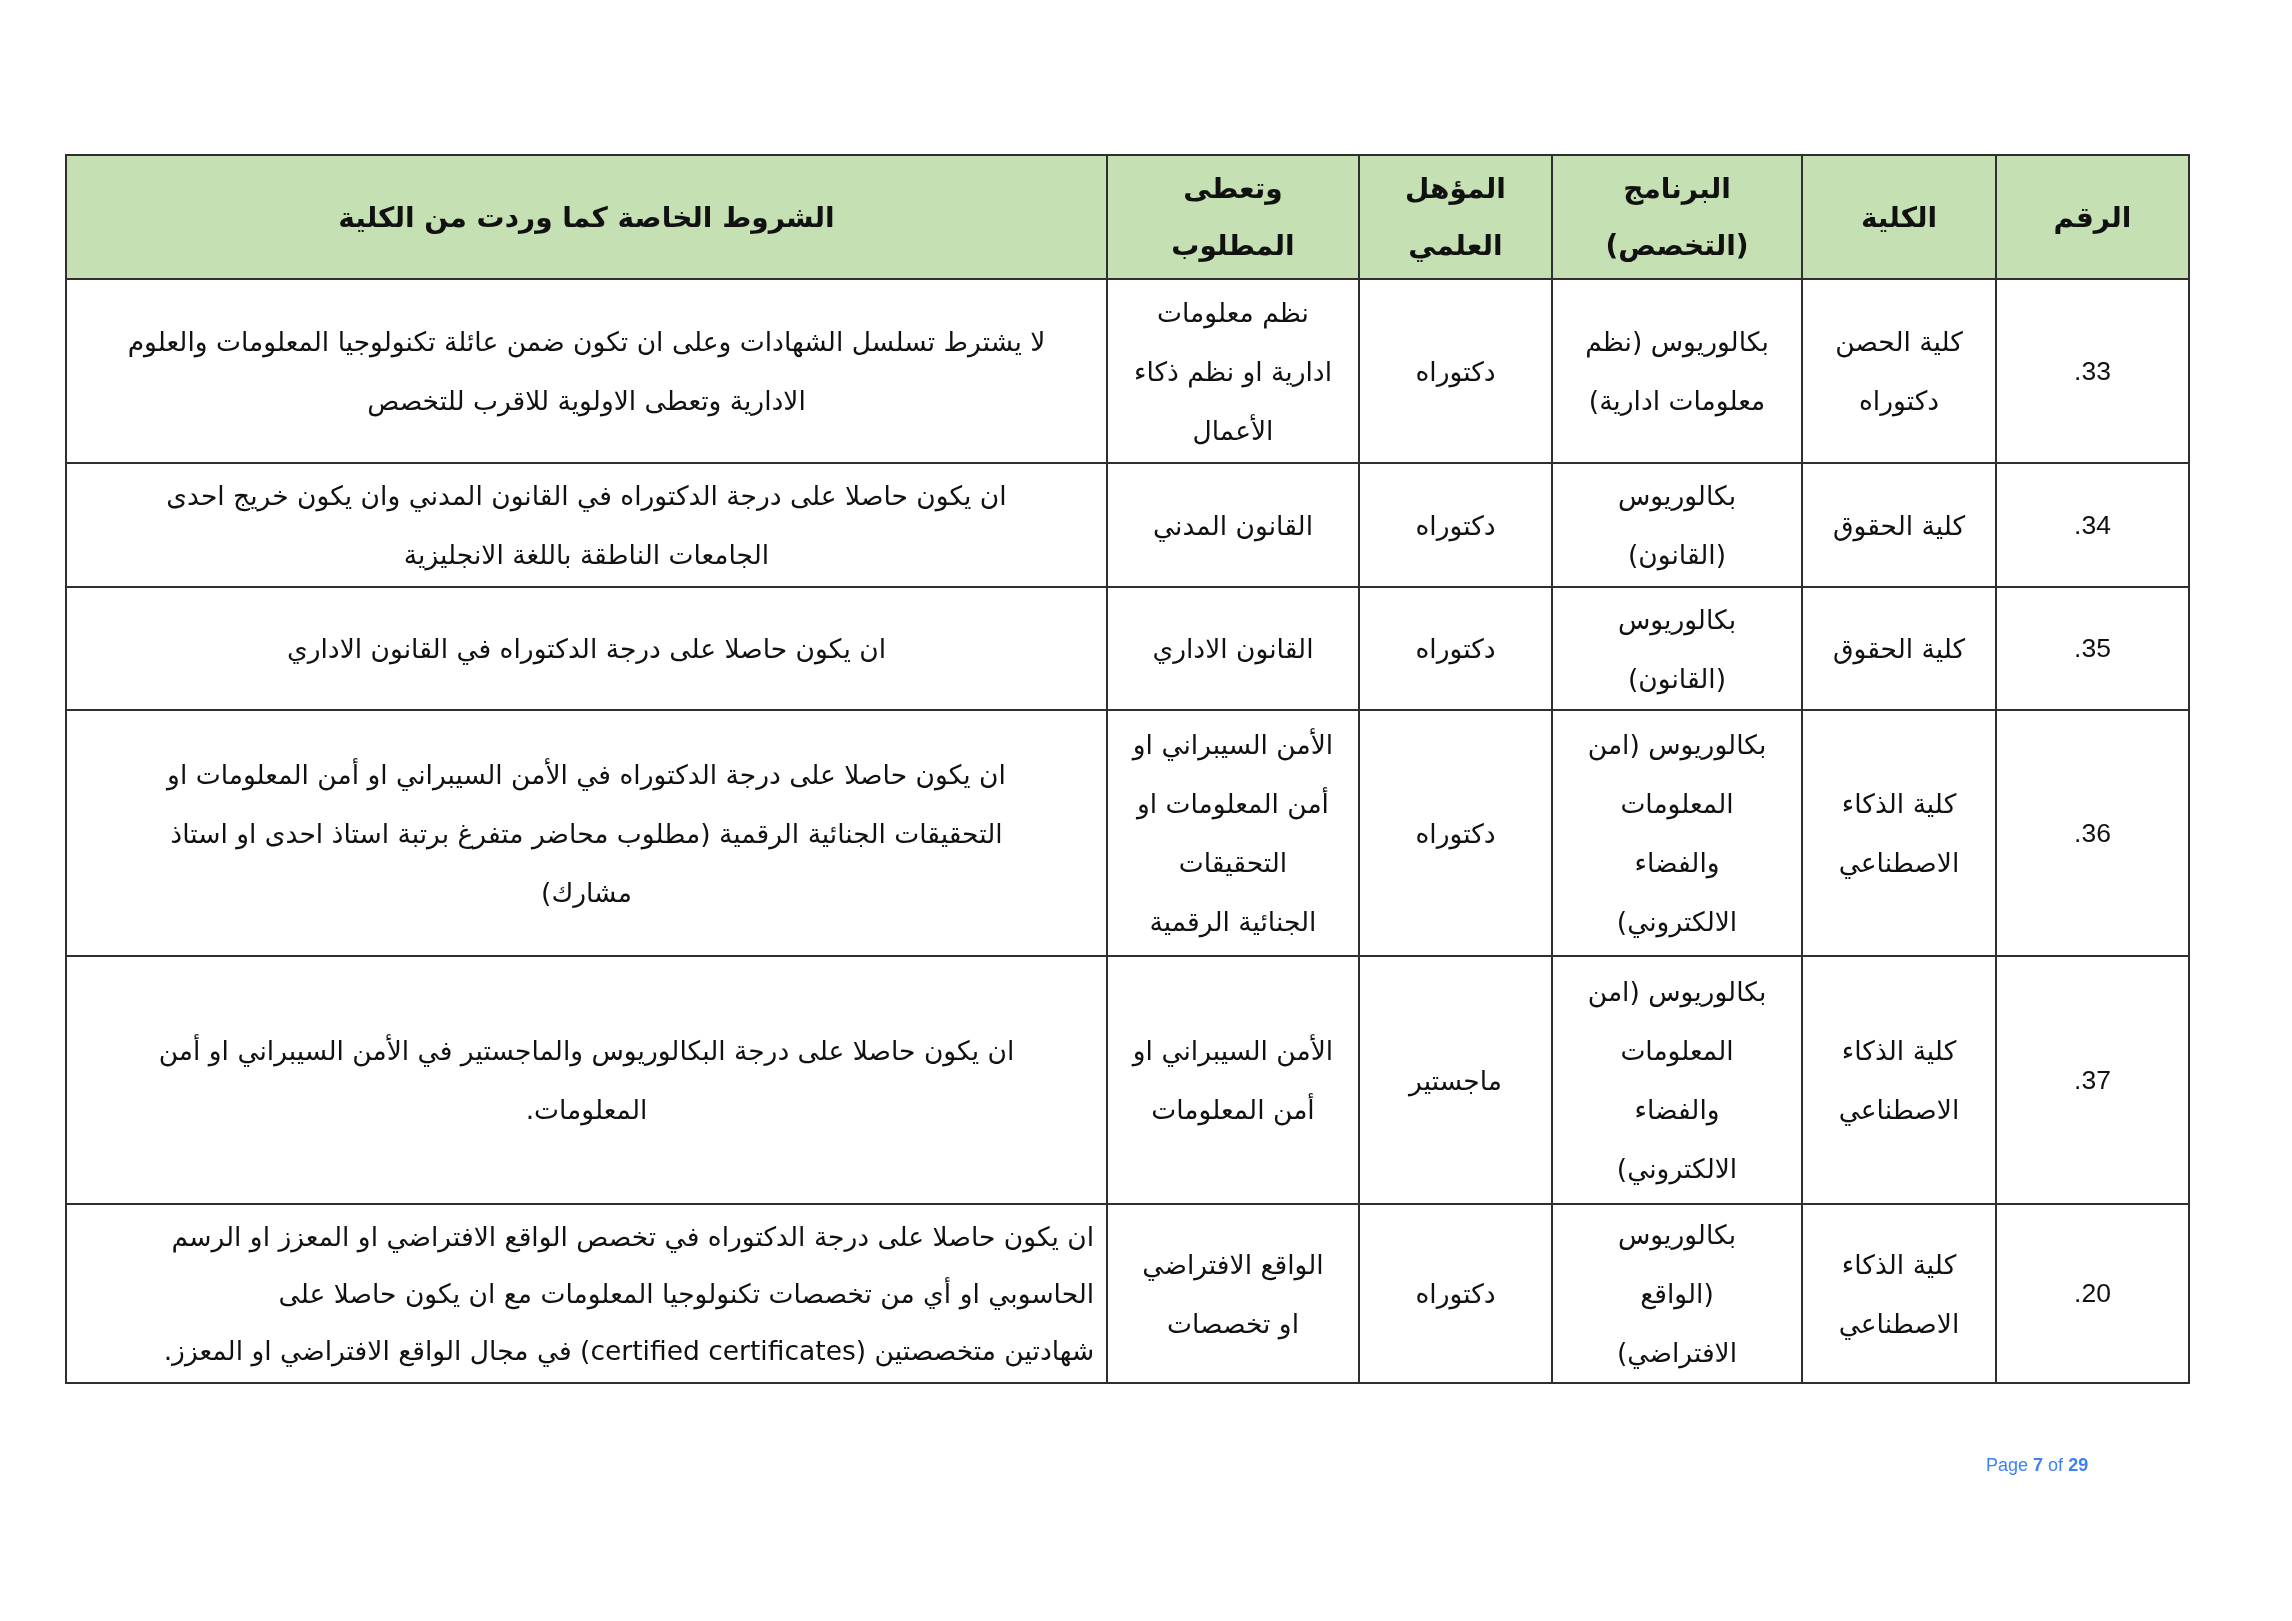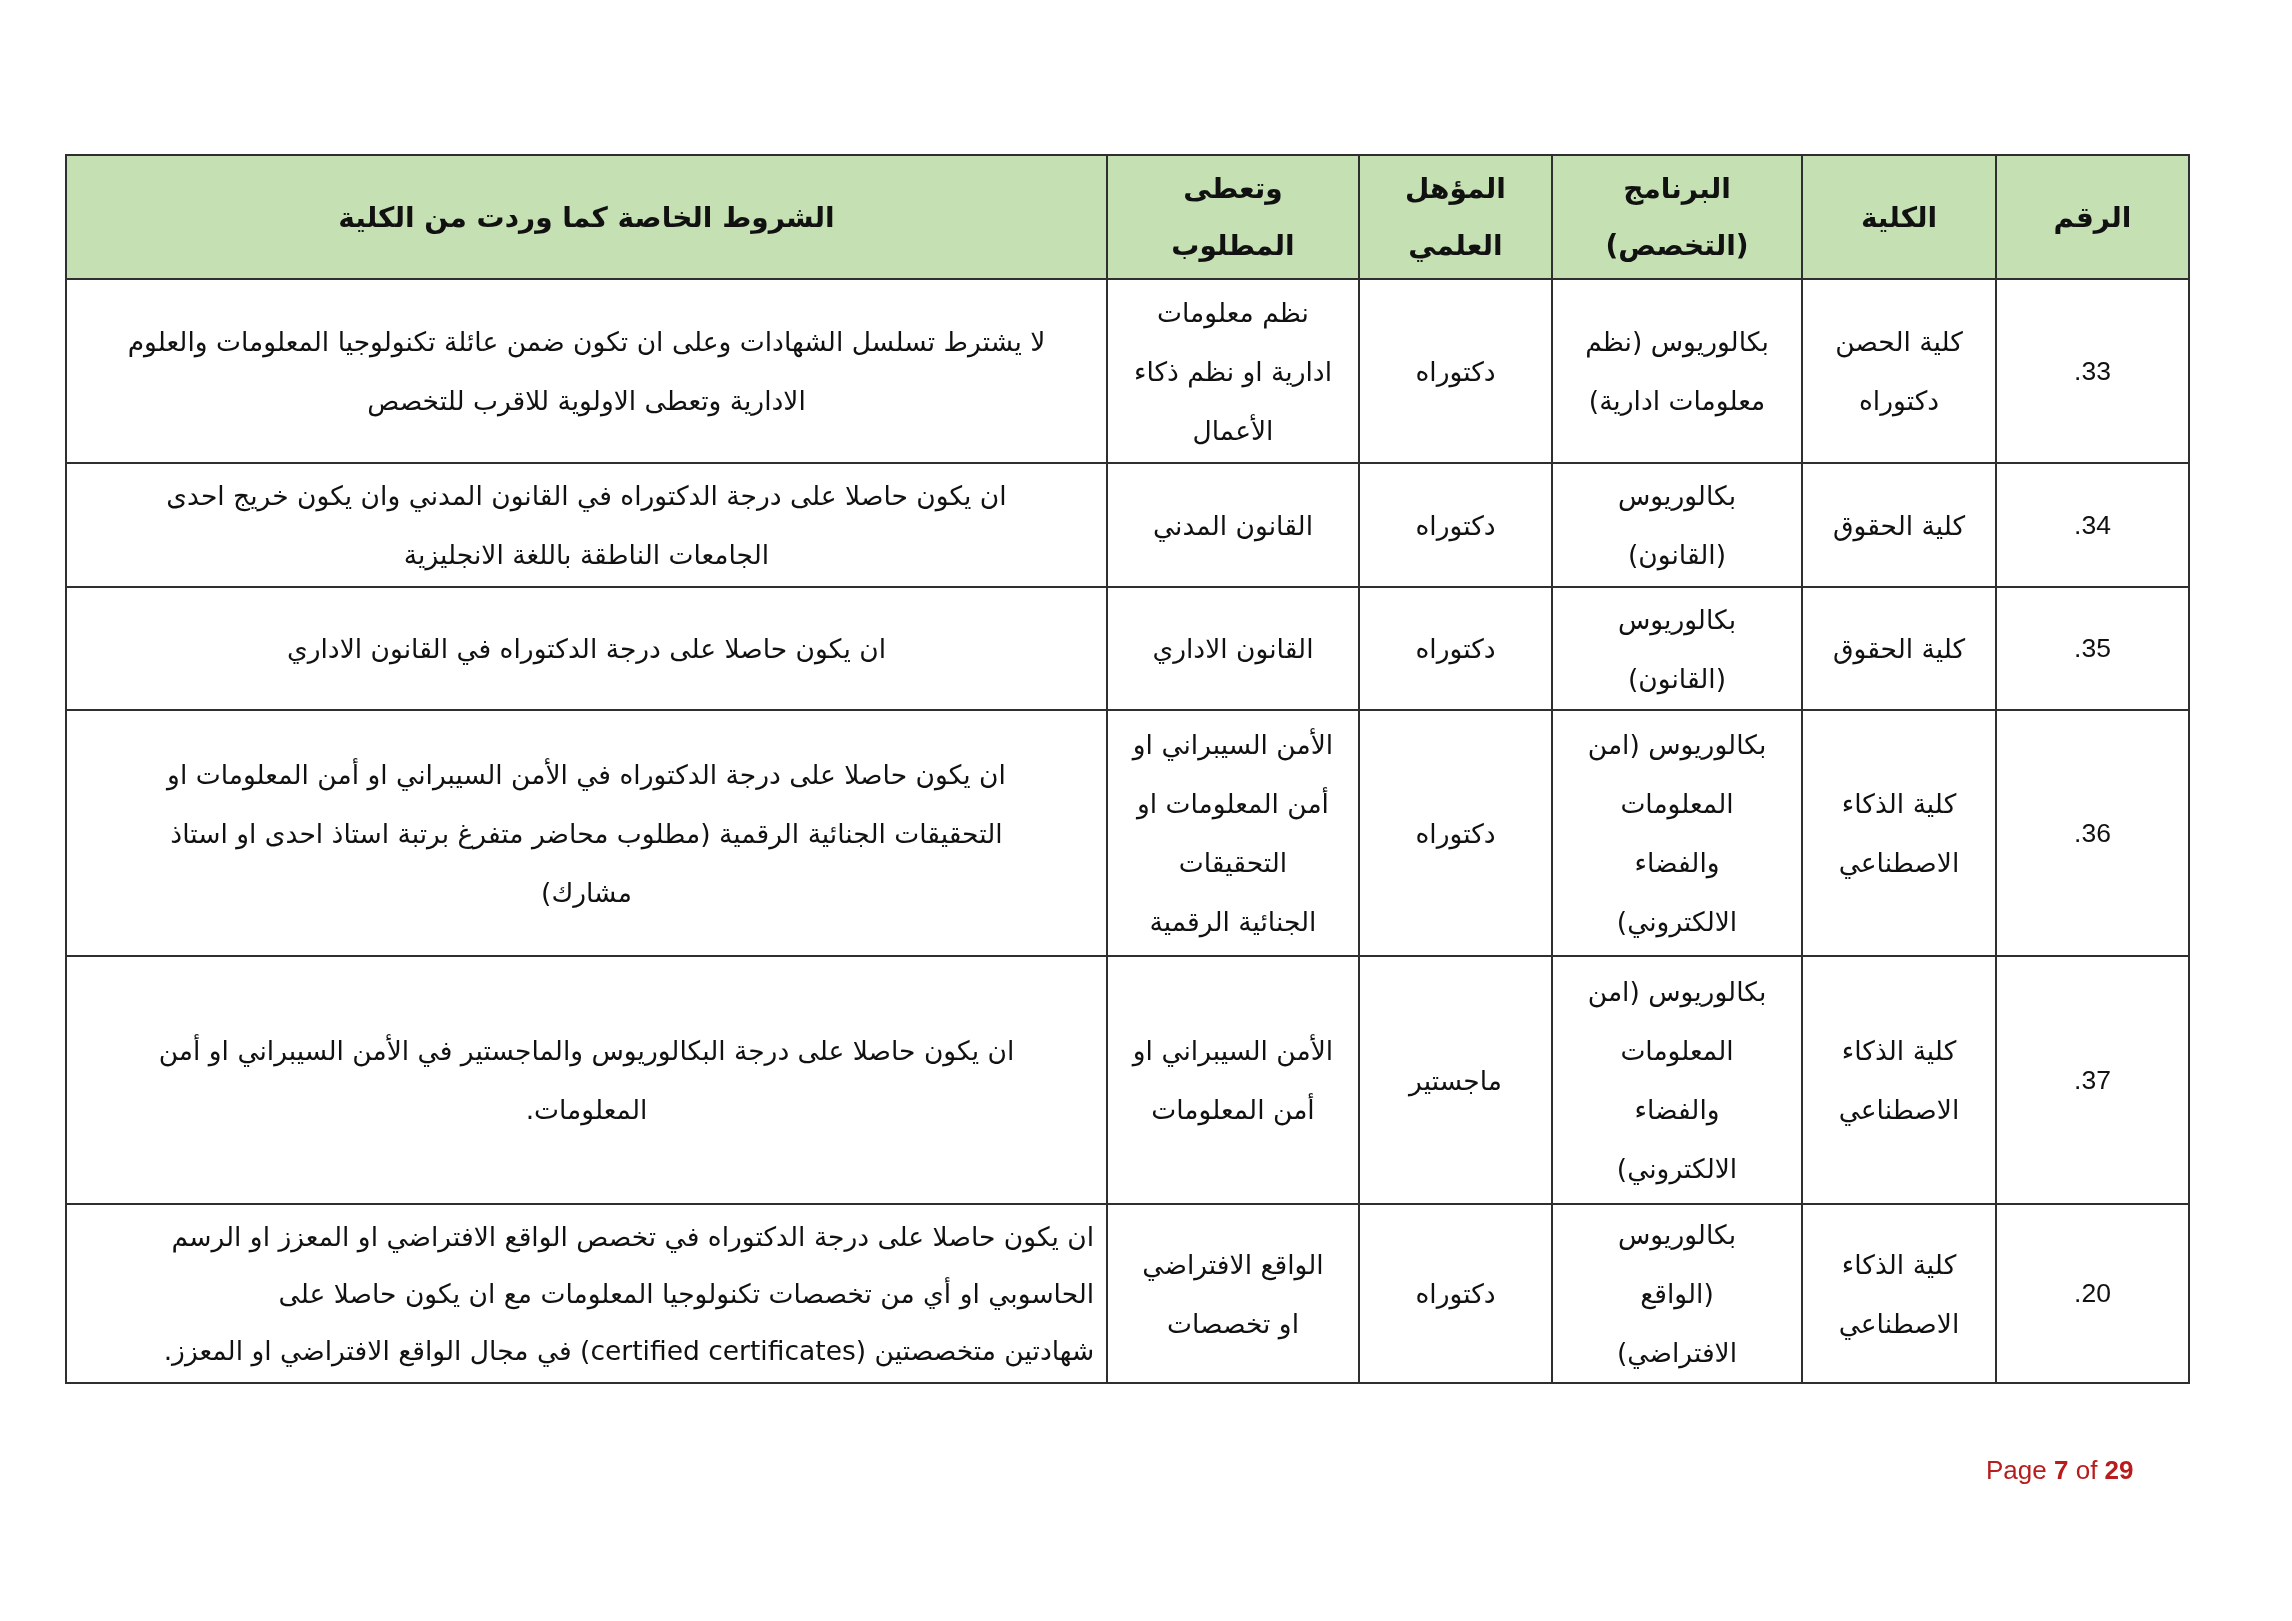--- a/index.html
+++ b/index.html
@@ -67,22 +67,22 @@
   tr.r3 td { height: 121px; }
   tr.r4 td { height: 244px; }
   tr.r5 td { height: 246px; }
   tr.r6 td { height: 177px; }
   .line { display: block; }
   .footer {
     position: absolute;
     left: 1986px;
     top: 1455px;
     font-family: "Liberation Sans", sans-serif;
-    font-size: 26px;
-    color: #b91c1c;
+    font-size: 18px;
+    color: #3b82f6;
     white-space: nowrap;
   }
   .footer b { font-weight: bold; }
 </style>
 </head>
 <body>
 
 <div class="page">
   <table class="jobs">
     <colgroup>

